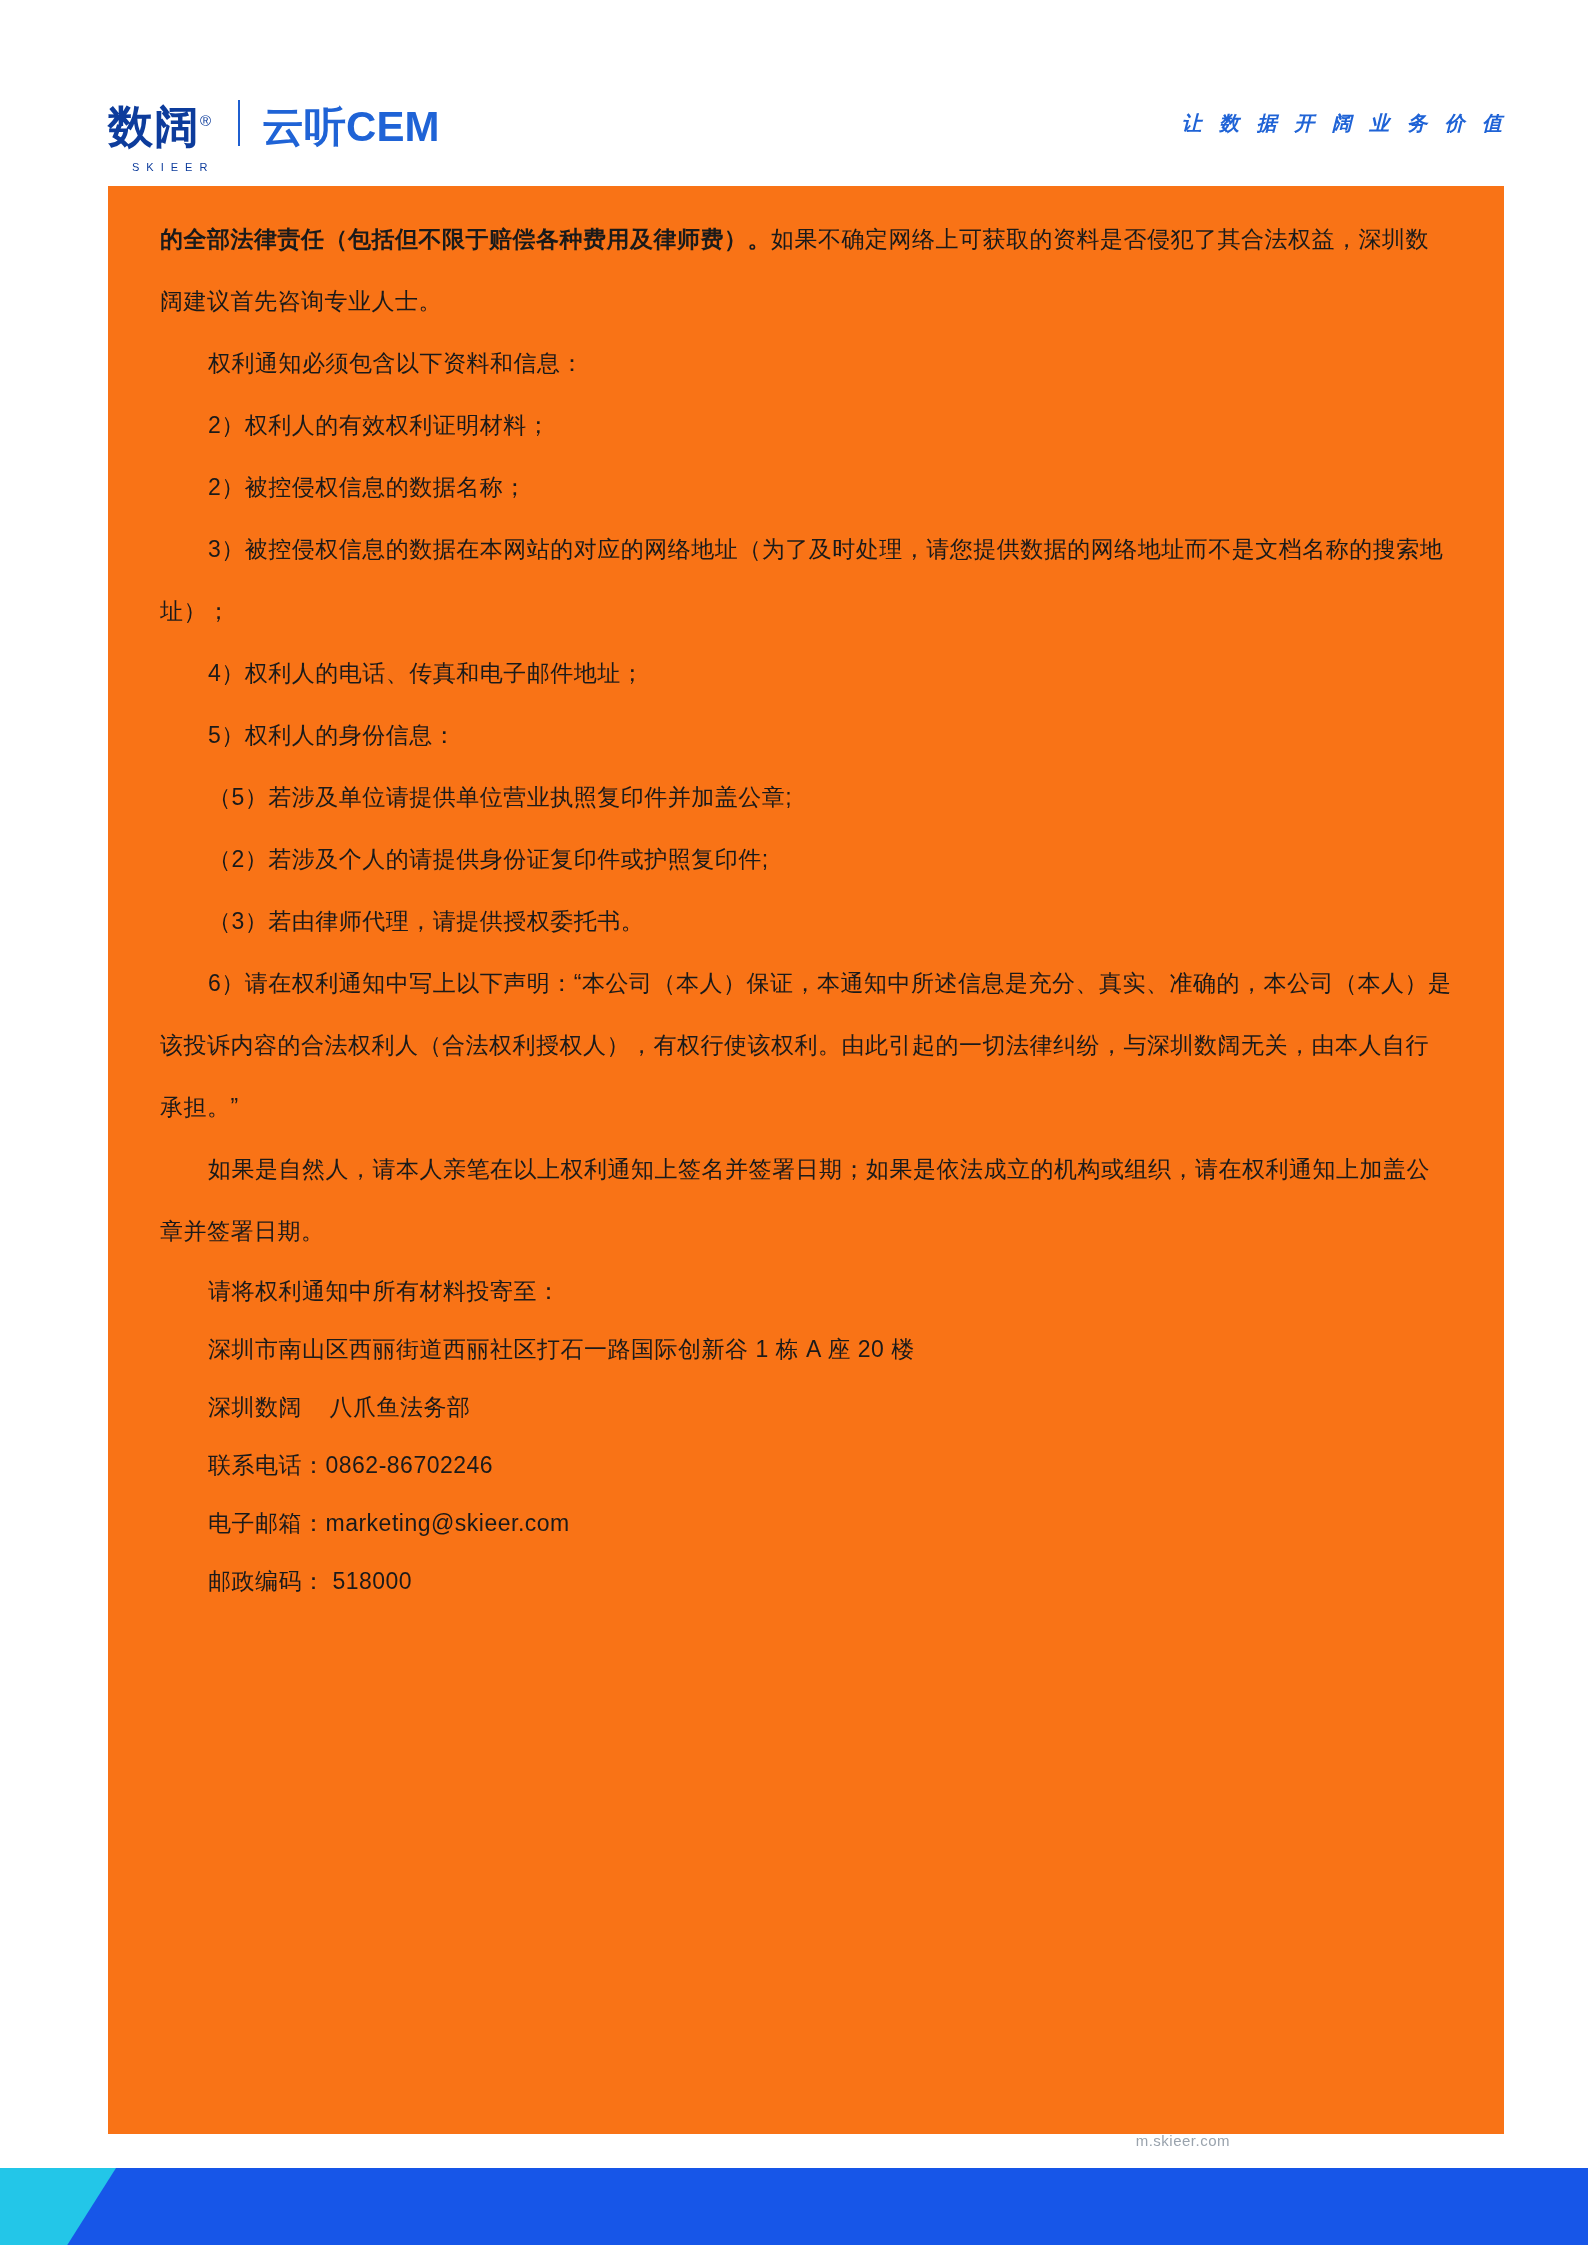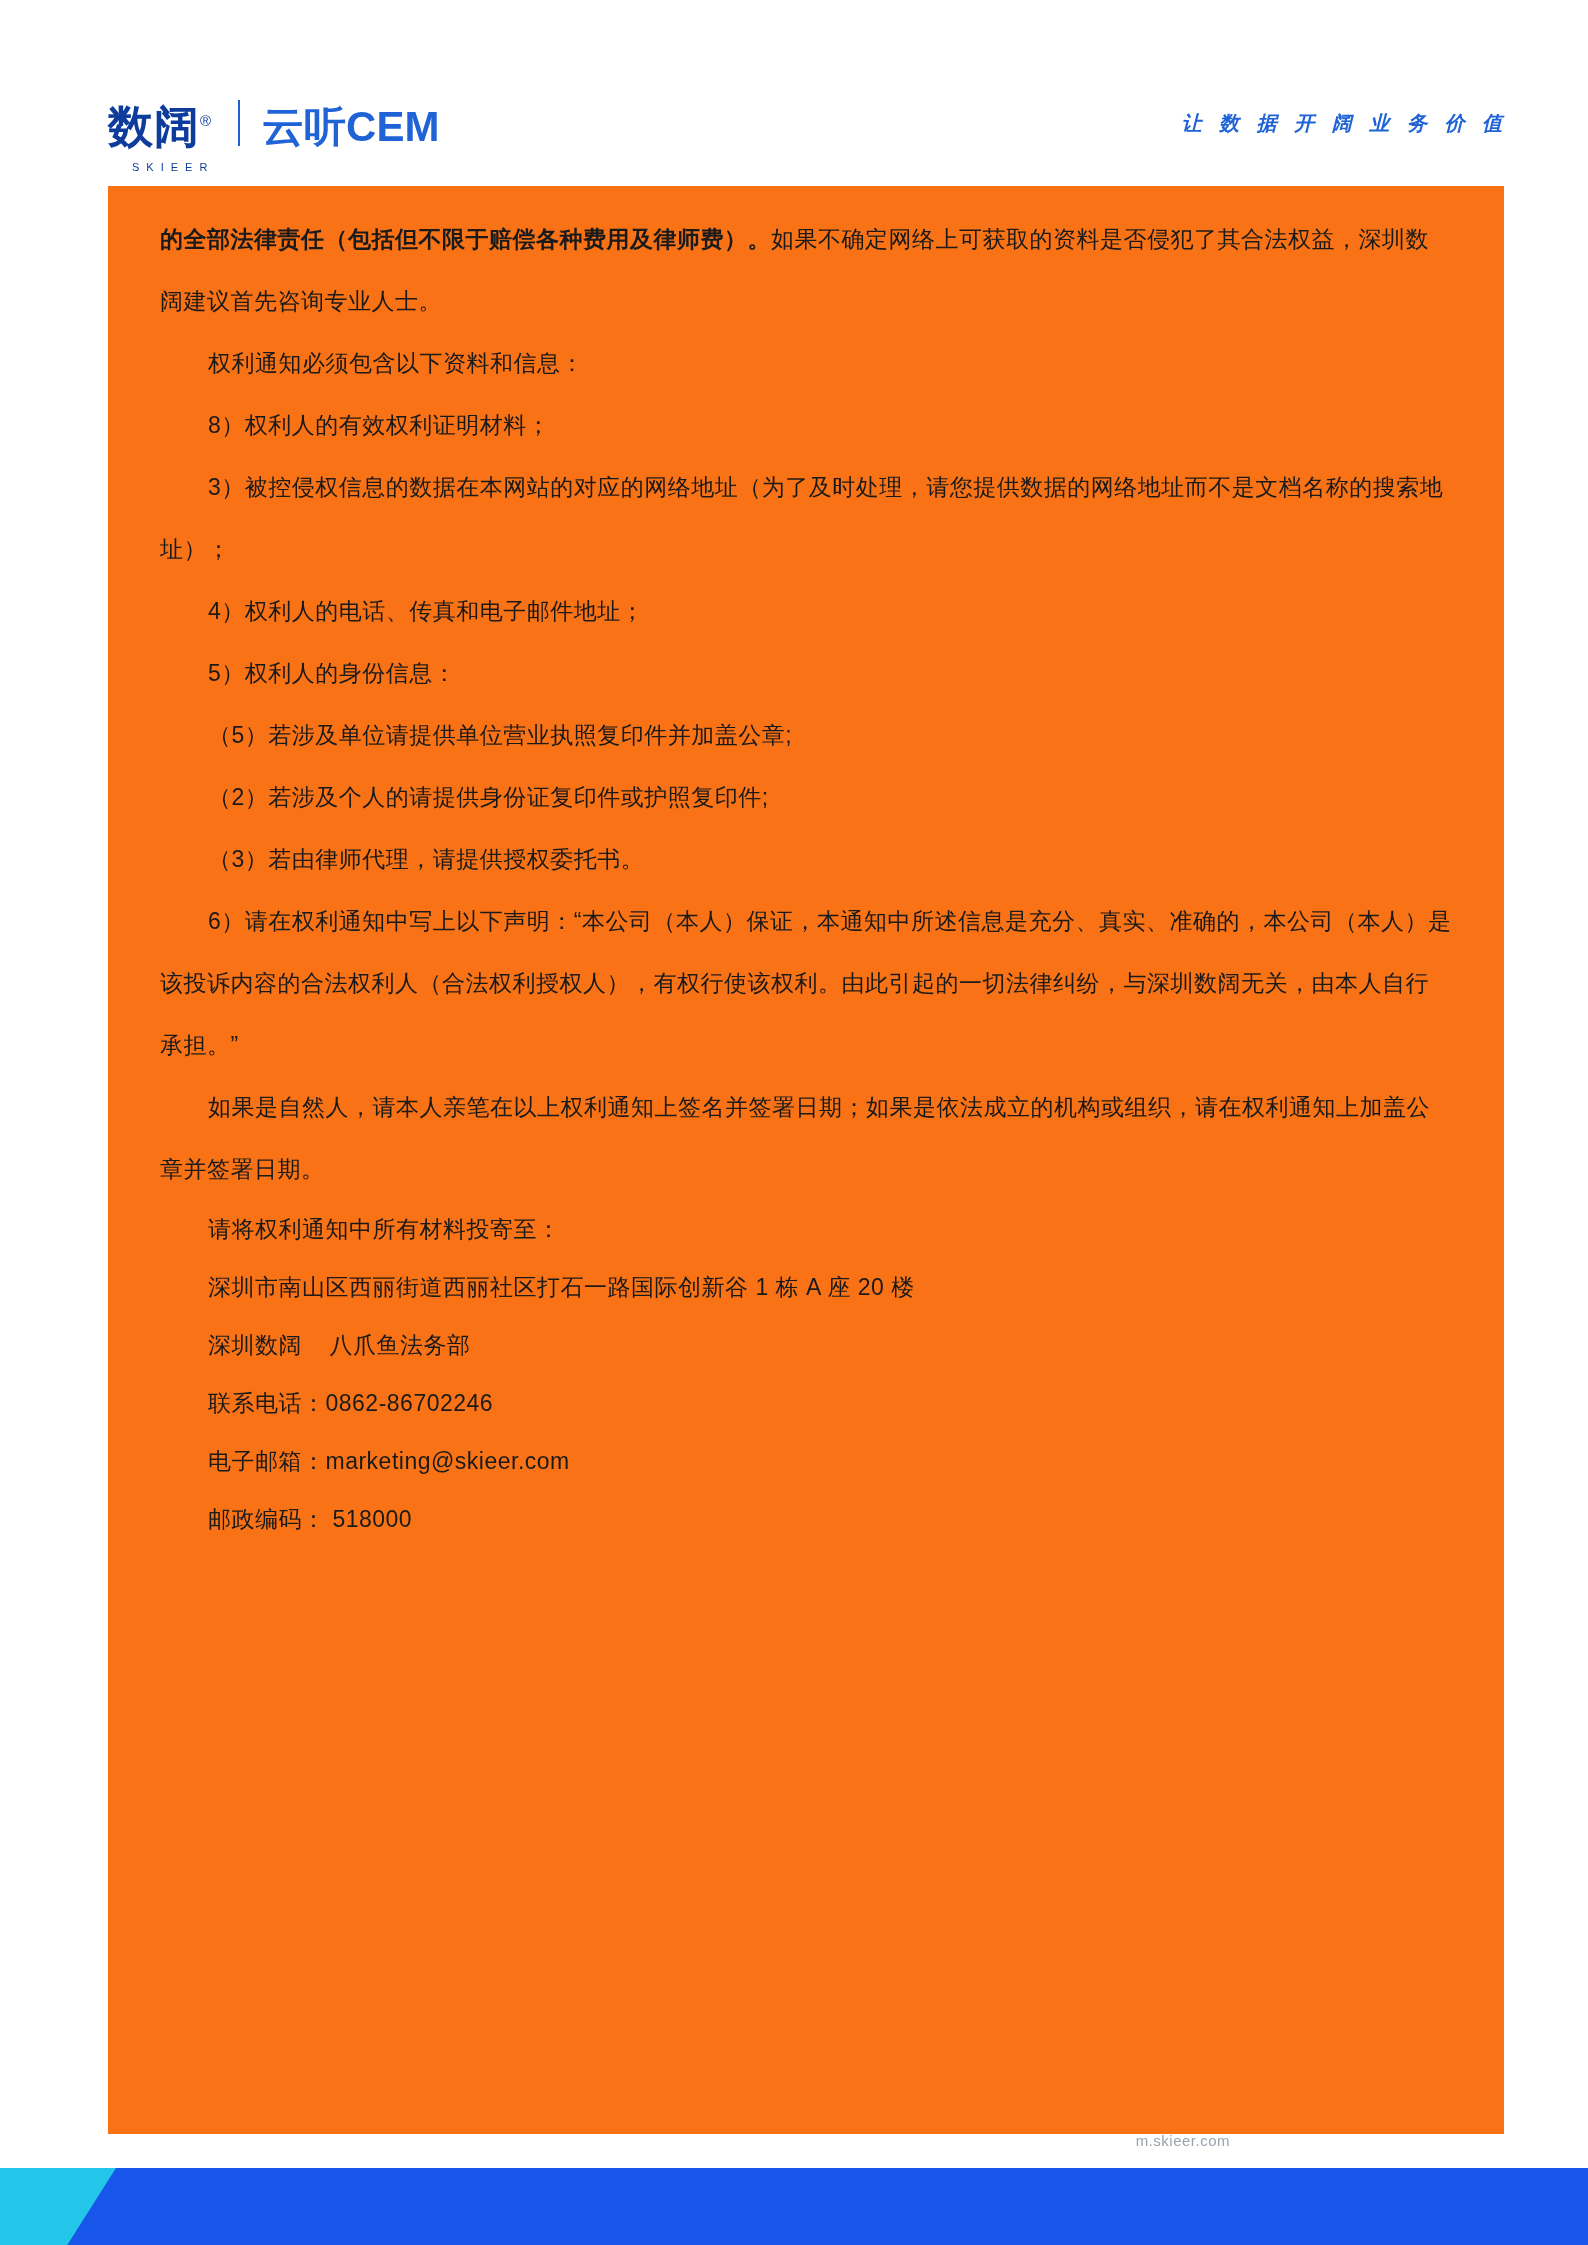--- a/index.html
+++ b/index.html
@@ -176,22 +176,23 @@
     </div>
     <div class="header-tag">让 数 据 开 阔 业 务 价 值</div>
   </div>
 
   <div class="content">
 
     <div class="para bold-lead"><b>的全部法律责任（包括但不限于赔偿各种费用及律师费）。</b><span>如果不确定网络上可获取的资料是否侵犯了其合法权益，深圳数阔建议首先咨询专业人士。</span></div>
 
     <div class="para indent">权利通知必须包含以下资料和信息：</div>
 
-    <div class="para indent">8）权利人的有效权利证明材料；</div>
-
+    <div class="para indent">2）权利人的有效权利证明材料；</div>
+
+    <div class="para indent">2）被控侵权信息的数据名称；</div>
 
     <div class="para indent">3）被控侵权信息的数据在本网站的对应的网络地址（为了及时处理，请您提供数据的网络地址而不是文档名称的搜索地址）；</div>
 
     <div class="para indent">4）权利人的电话、传真和电子邮件地址；</div>
 
     <div class="para indent">5）权利人的身份信息：</div>
 
     <div class="para indent2">（5）若涉及单位请提供单位营业执照复印件并加盖公章;</div>
 
     <div class="para indent2">（2）若涉及个人的请提供身份证复印件或护照复印件;</div>

